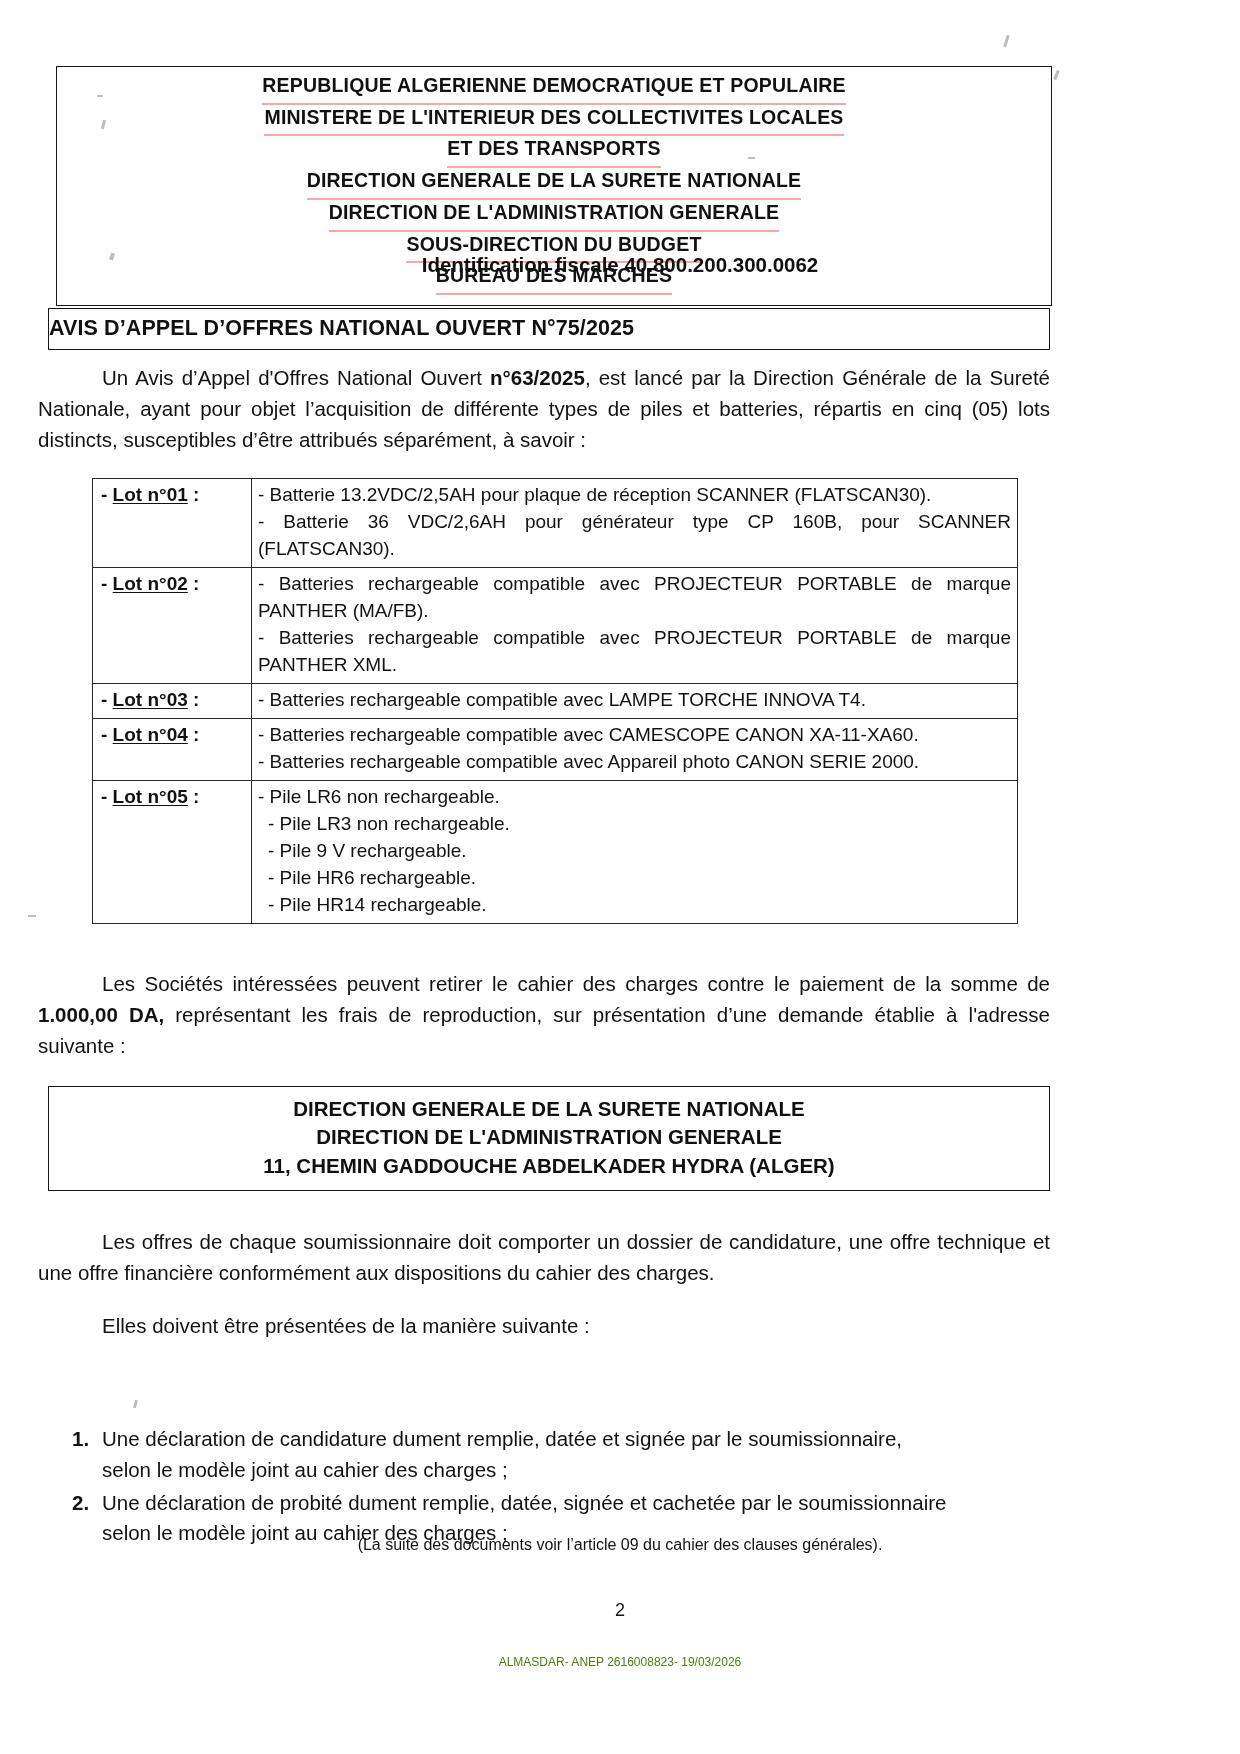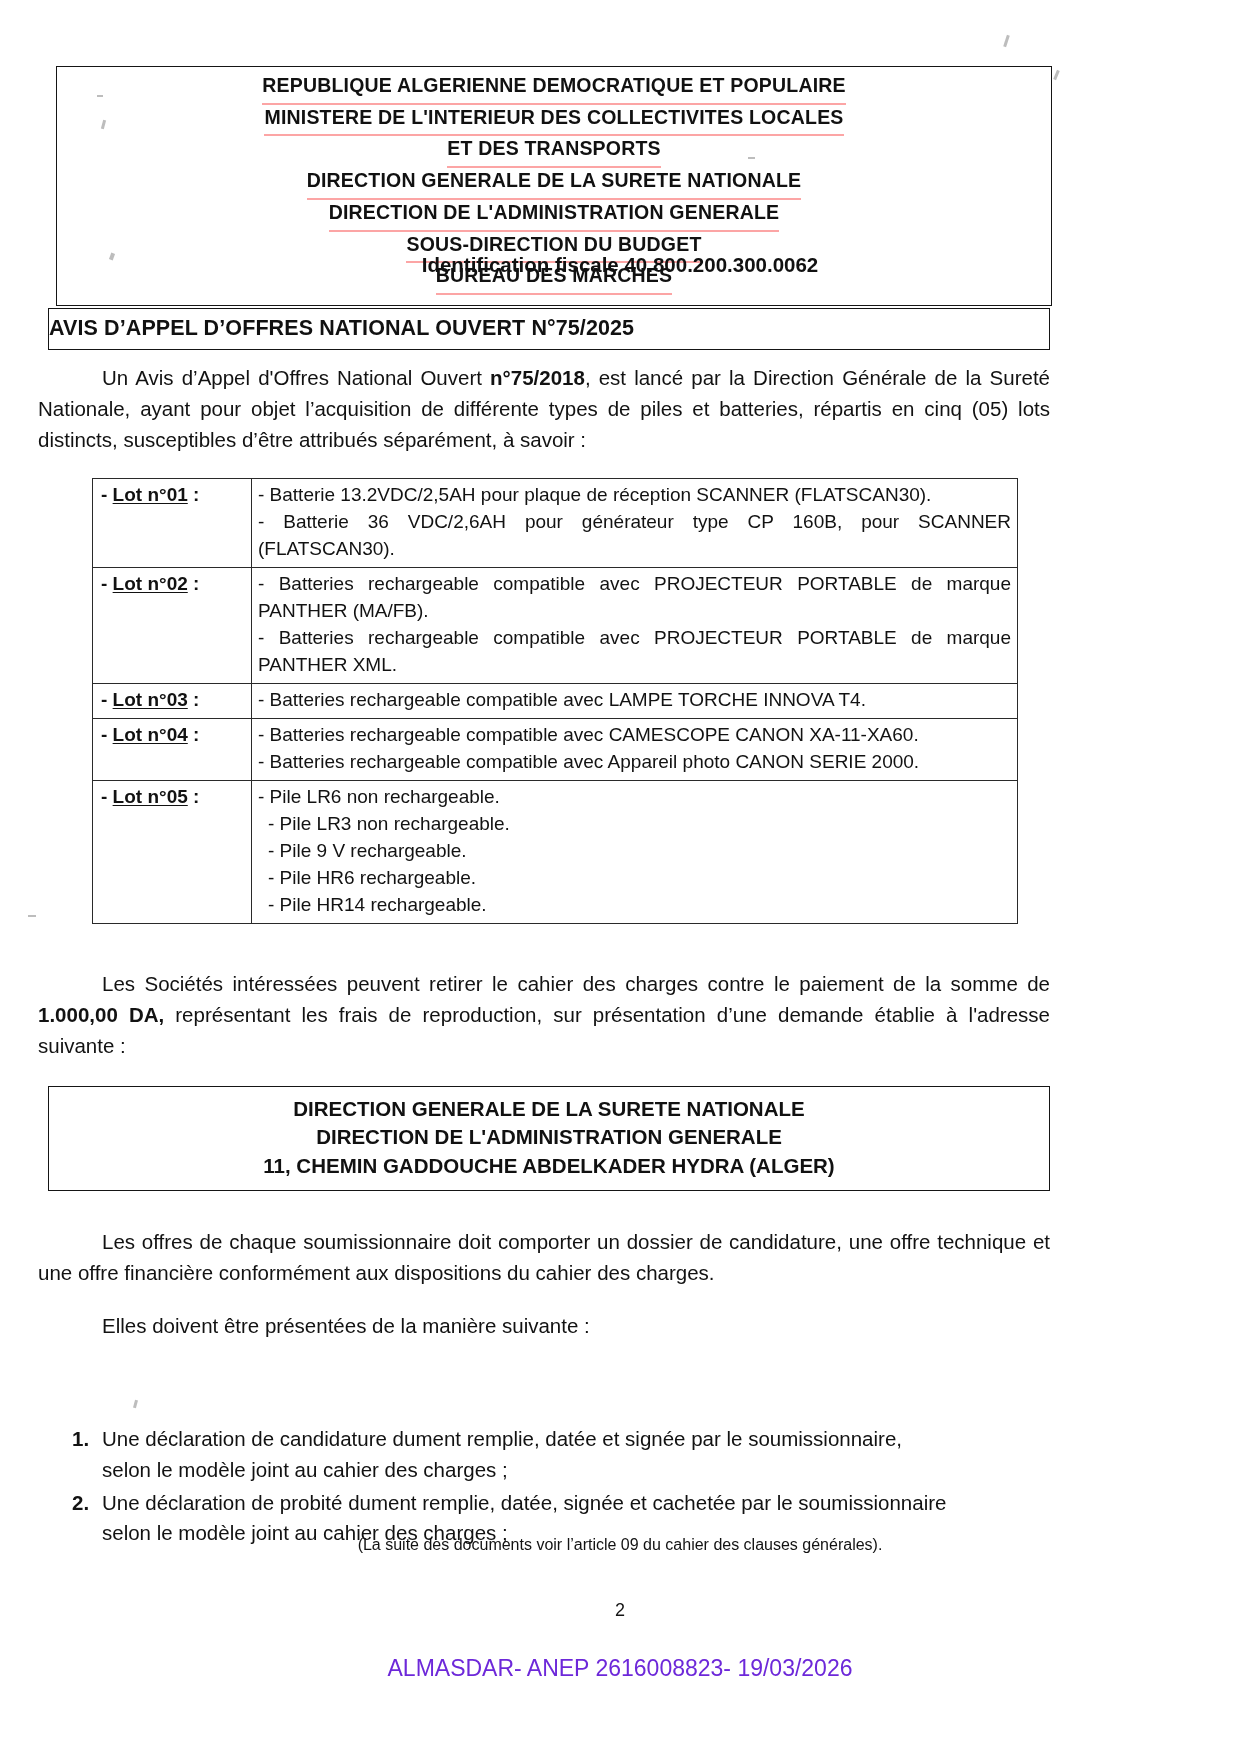--- a/index.html
+++ b/index.html
@@ -230,22 +230,22 @@
     font-size: 18px;
     color: #141414;
   }
 
   .footer {
     position: absolute;
     left: 0;
     top: 1655px;
     width: 1240px;
     text-align: center;
-    font-size: 23px;
-    color: #6d28d9;
+    font-size: 12px;
+    color: #4d7c0f;
   }
 
   
   .speck {
     position: absolute;
     background: #bdbdbd;
     pointer-events: none;
   }
 </style>
 </head>
@@ -271,21 +271,21 @@
     <div class="header-line"><span>SOUS-DIRECTION DU BUDGET</span></div>
     <div class="header-line"><span>BUREAU DES MARCHES</span></div>
   </div>
 
   <div class="fiscal">Identification fiscale 40.800.200.300.0062</div>
 
   <div class="title-box">
     <div class="title-text">AVIS D’APPEL D’OFFRES NATIONAL OUVERT N°75/2025</div>
   </div>
 
-  <div class="para indent" id="intro-para"><span>Un Avis d’Appel d'Offres National Ouvert </span><b>n°75/2018</b><span>, est lancé par la Direction Générale de la Sureté Nationale, ayant pour objet l’acquisition de différente types de piles et batteries, répartis en cinq (05) lots distincts, susceptibles d’être attribués séparément, à savoir :</span></div>
+  <div class="para indent" id="intro-para"><span>Un Avis d’Appel d'Offres National Ouvert </span><b>n°63/2025</b><span>, est lancé par la Direction Générale de la Sureté Nationale, ayant pour objet l’acquisition de différente types de piles et batteries, répartis en cinq (05) lots distincts, susceptibles d’être attribués séparément, à savoir :</span></div>
 
   <table class="lots-table">
     <tbody>
       <tr>
         <td class="lot-label">-&nbsp;<u>Lot n°01</u>&nbsp;:</td>
         <td class="lot-desc">
           <span class="l">- Batterie 13.2VDC/2,5AH pour plaque de réception SCANNER (FLATSCAN30).</span>
           <span class="l just">- Batterie 36 VDC/2,6AH pour générateur type CP 160B, pour SCANNER (FLATSCAN30).</span>
         </td>
       </tr>

